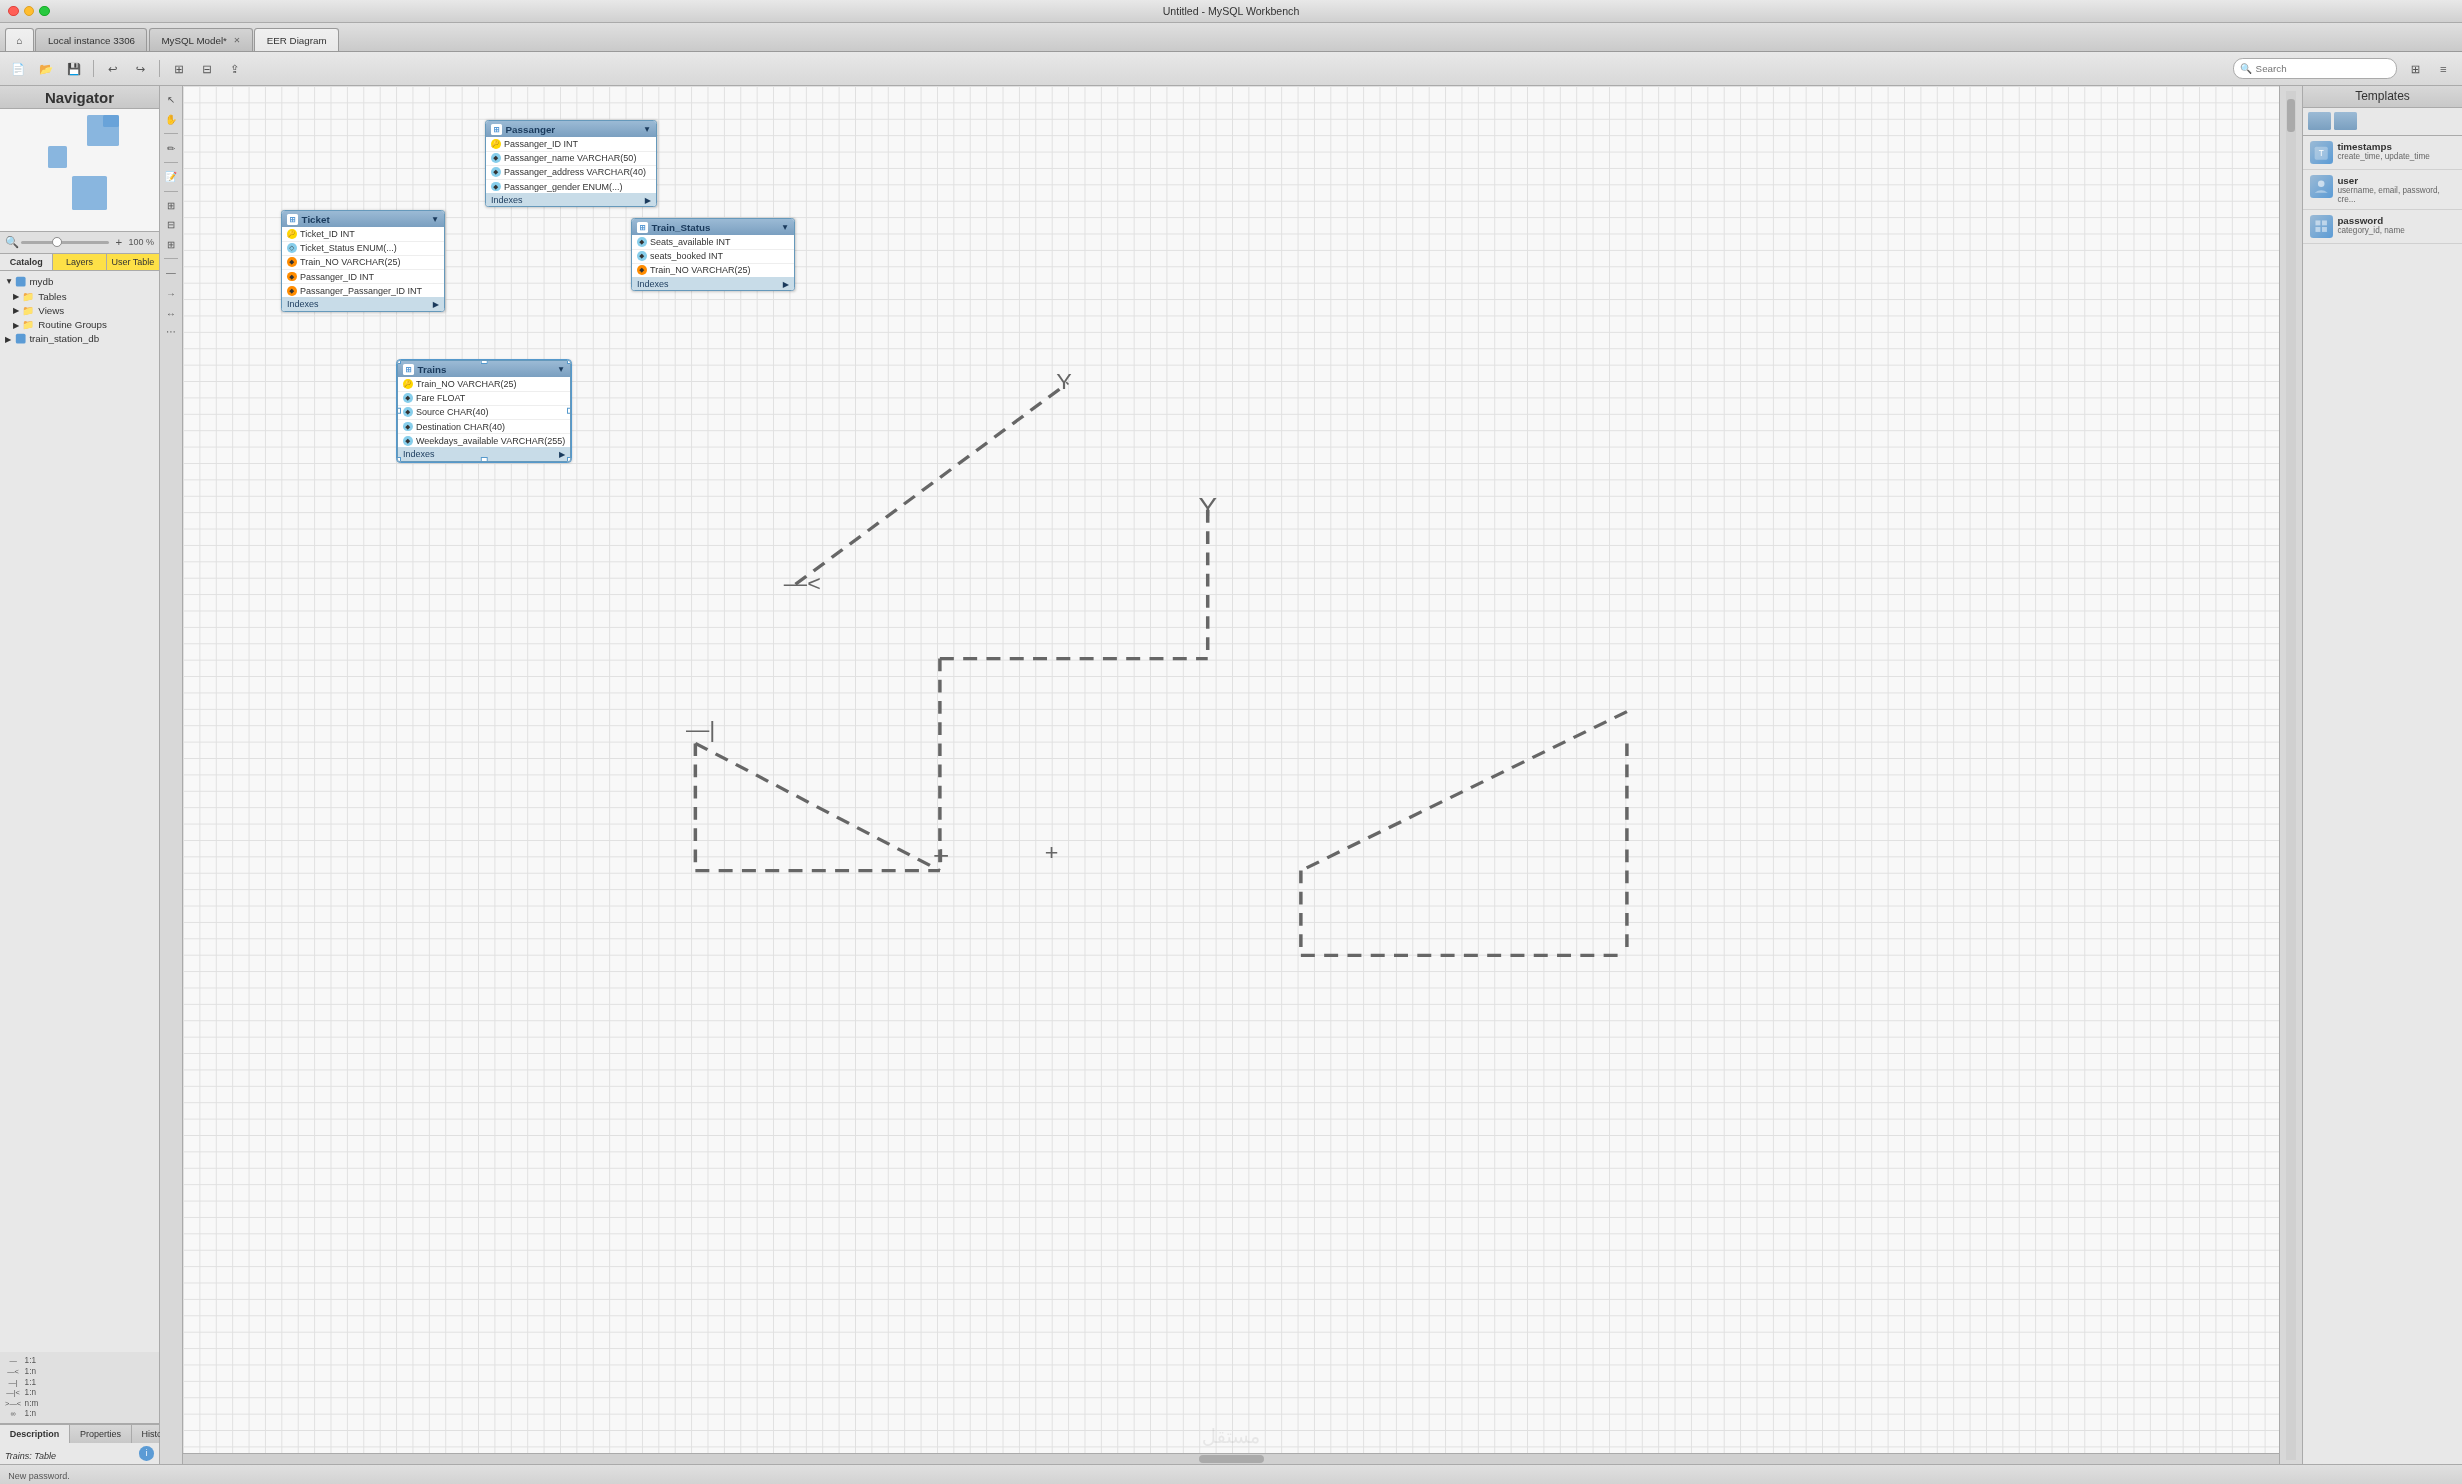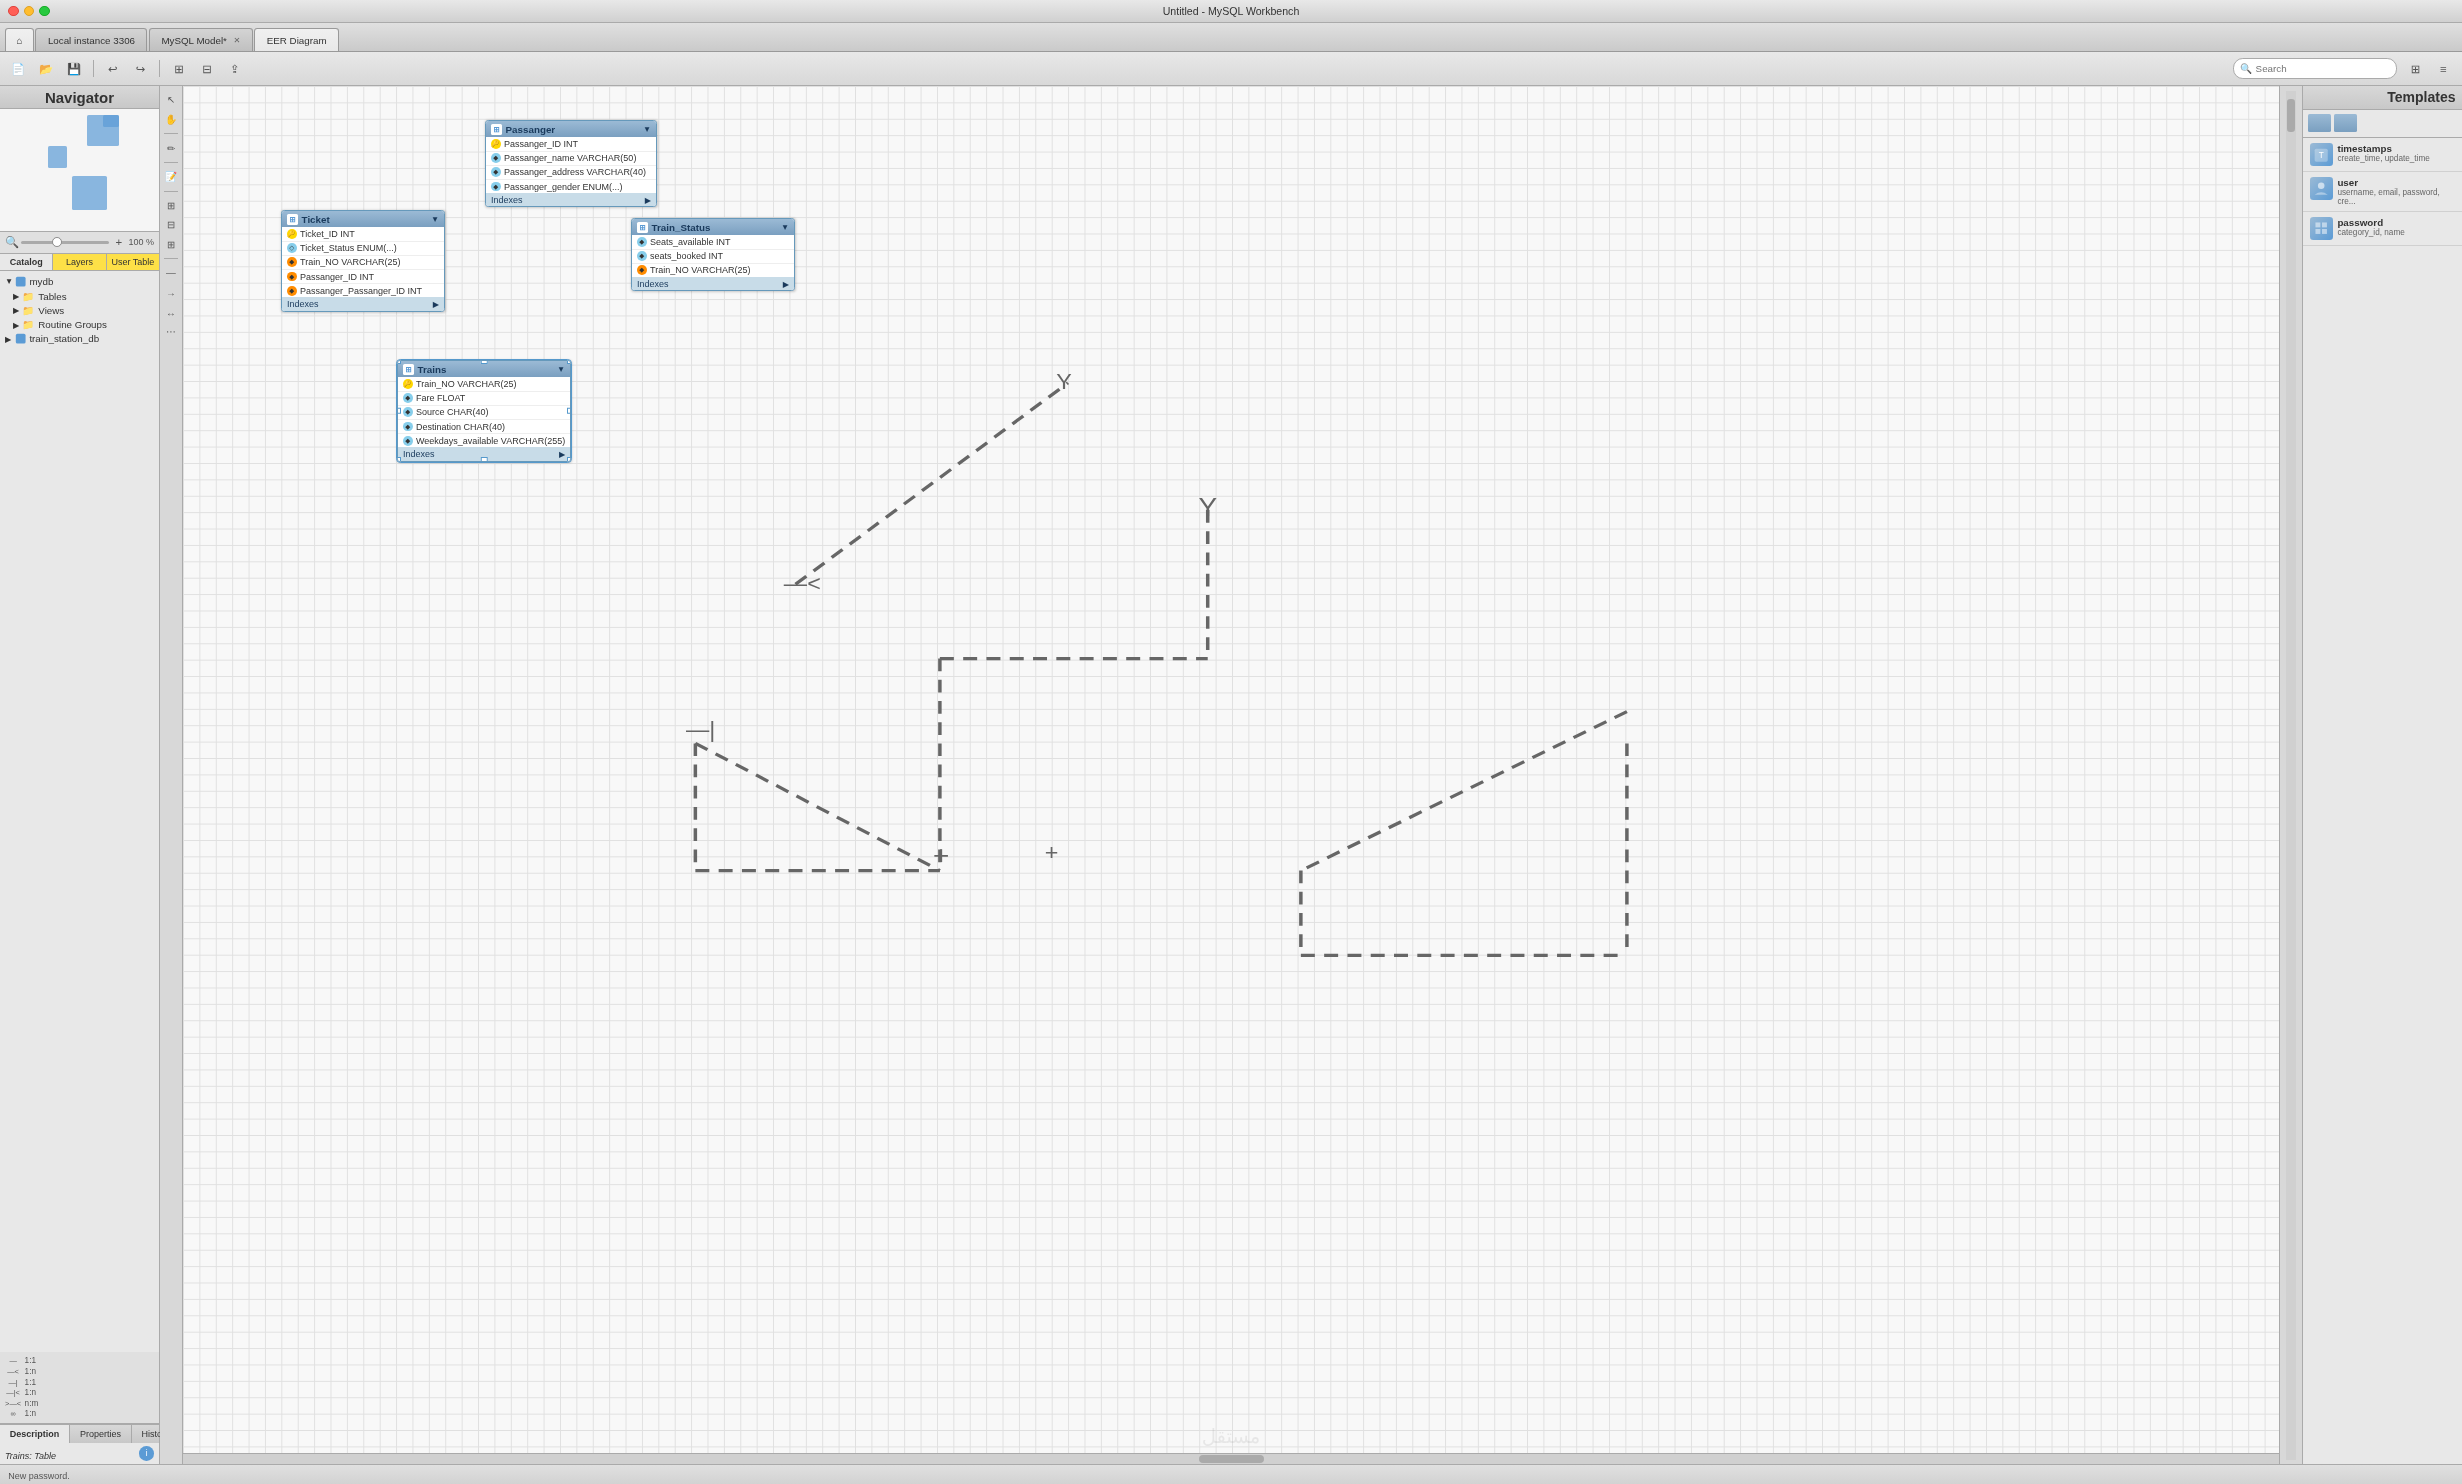--- a/index.html
+++ b/index.html
@@ -367,24 +367,24 @@
       width: 160px;
       background: #e8e8e8;
       border-left: 0.8px solid #aaa;
       display: flex;
       flex-direction: column;
     }
     #templates-title {
       background: linear-gradient(to bottom, #d8d8d8, #c8c8c8);
       border-bottom: 0.8px solid #aaa;
       padding: 3.3px 6.5px;
-      font-size: 14px;
-      font-weight: 700;
+      font-size: 12px;
+      font-weight: 400;
       color: #333;
-      text-align: right;
+      text-align: center;
     }
     #templates-icons {
       display: flex;
       padding: 4.9px;
       gap: 3.3px;
       border-bottom: 0.8px solid #aaa;
     }
     .tpl-icon {
       width: 23px;
       height: 18px;

